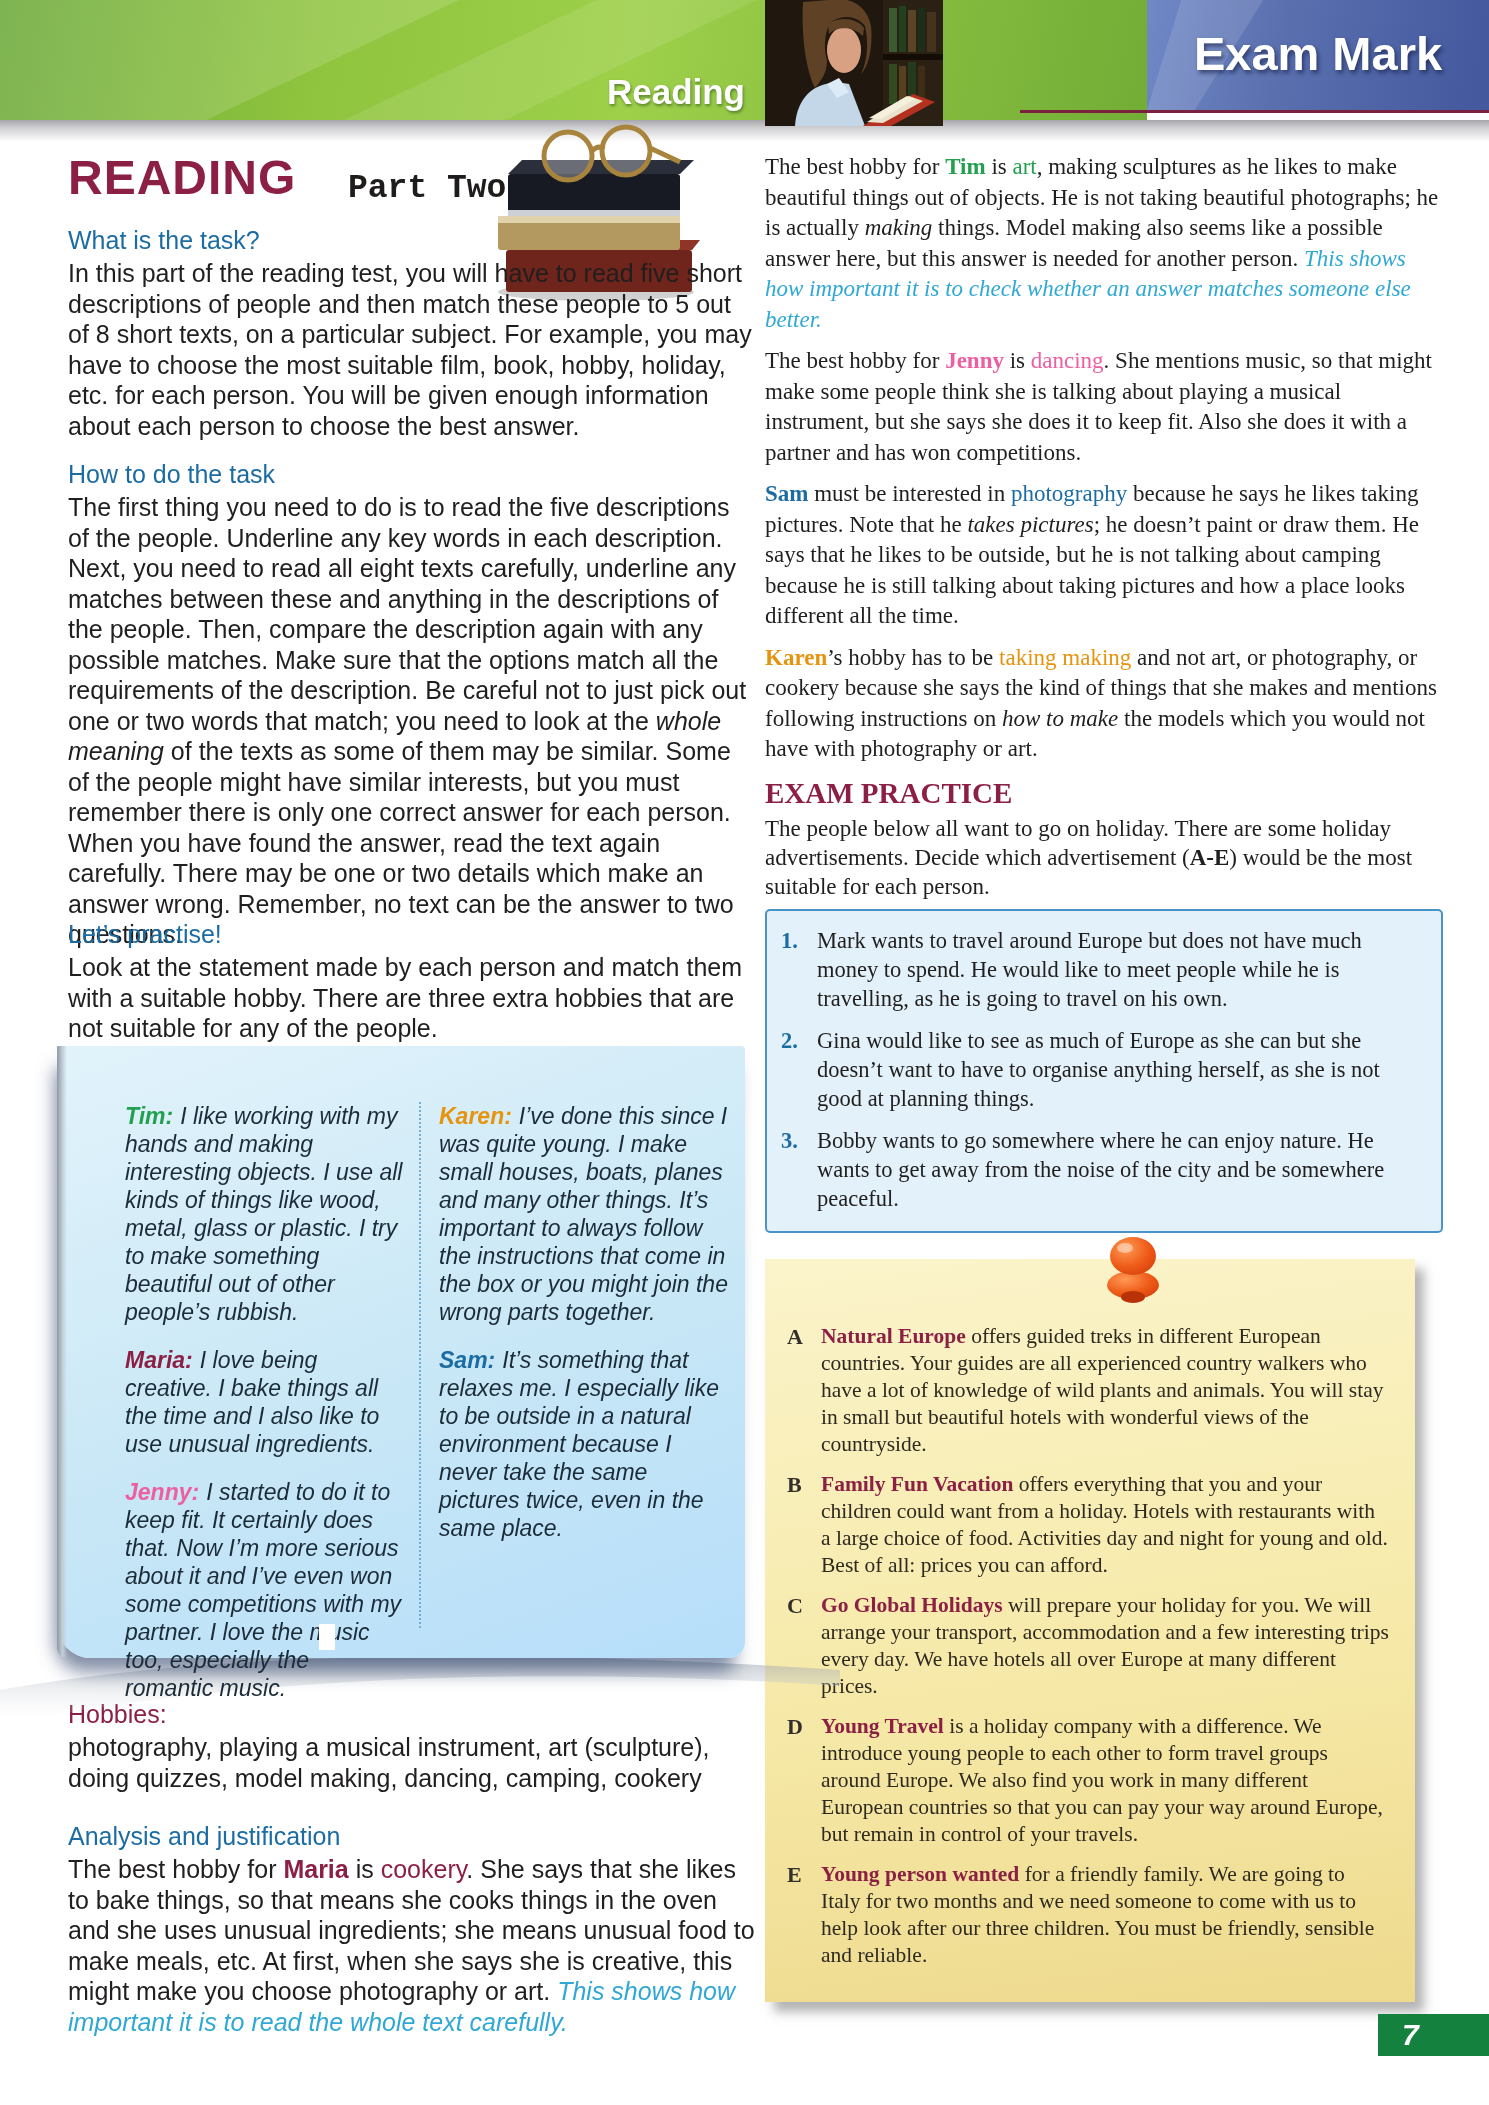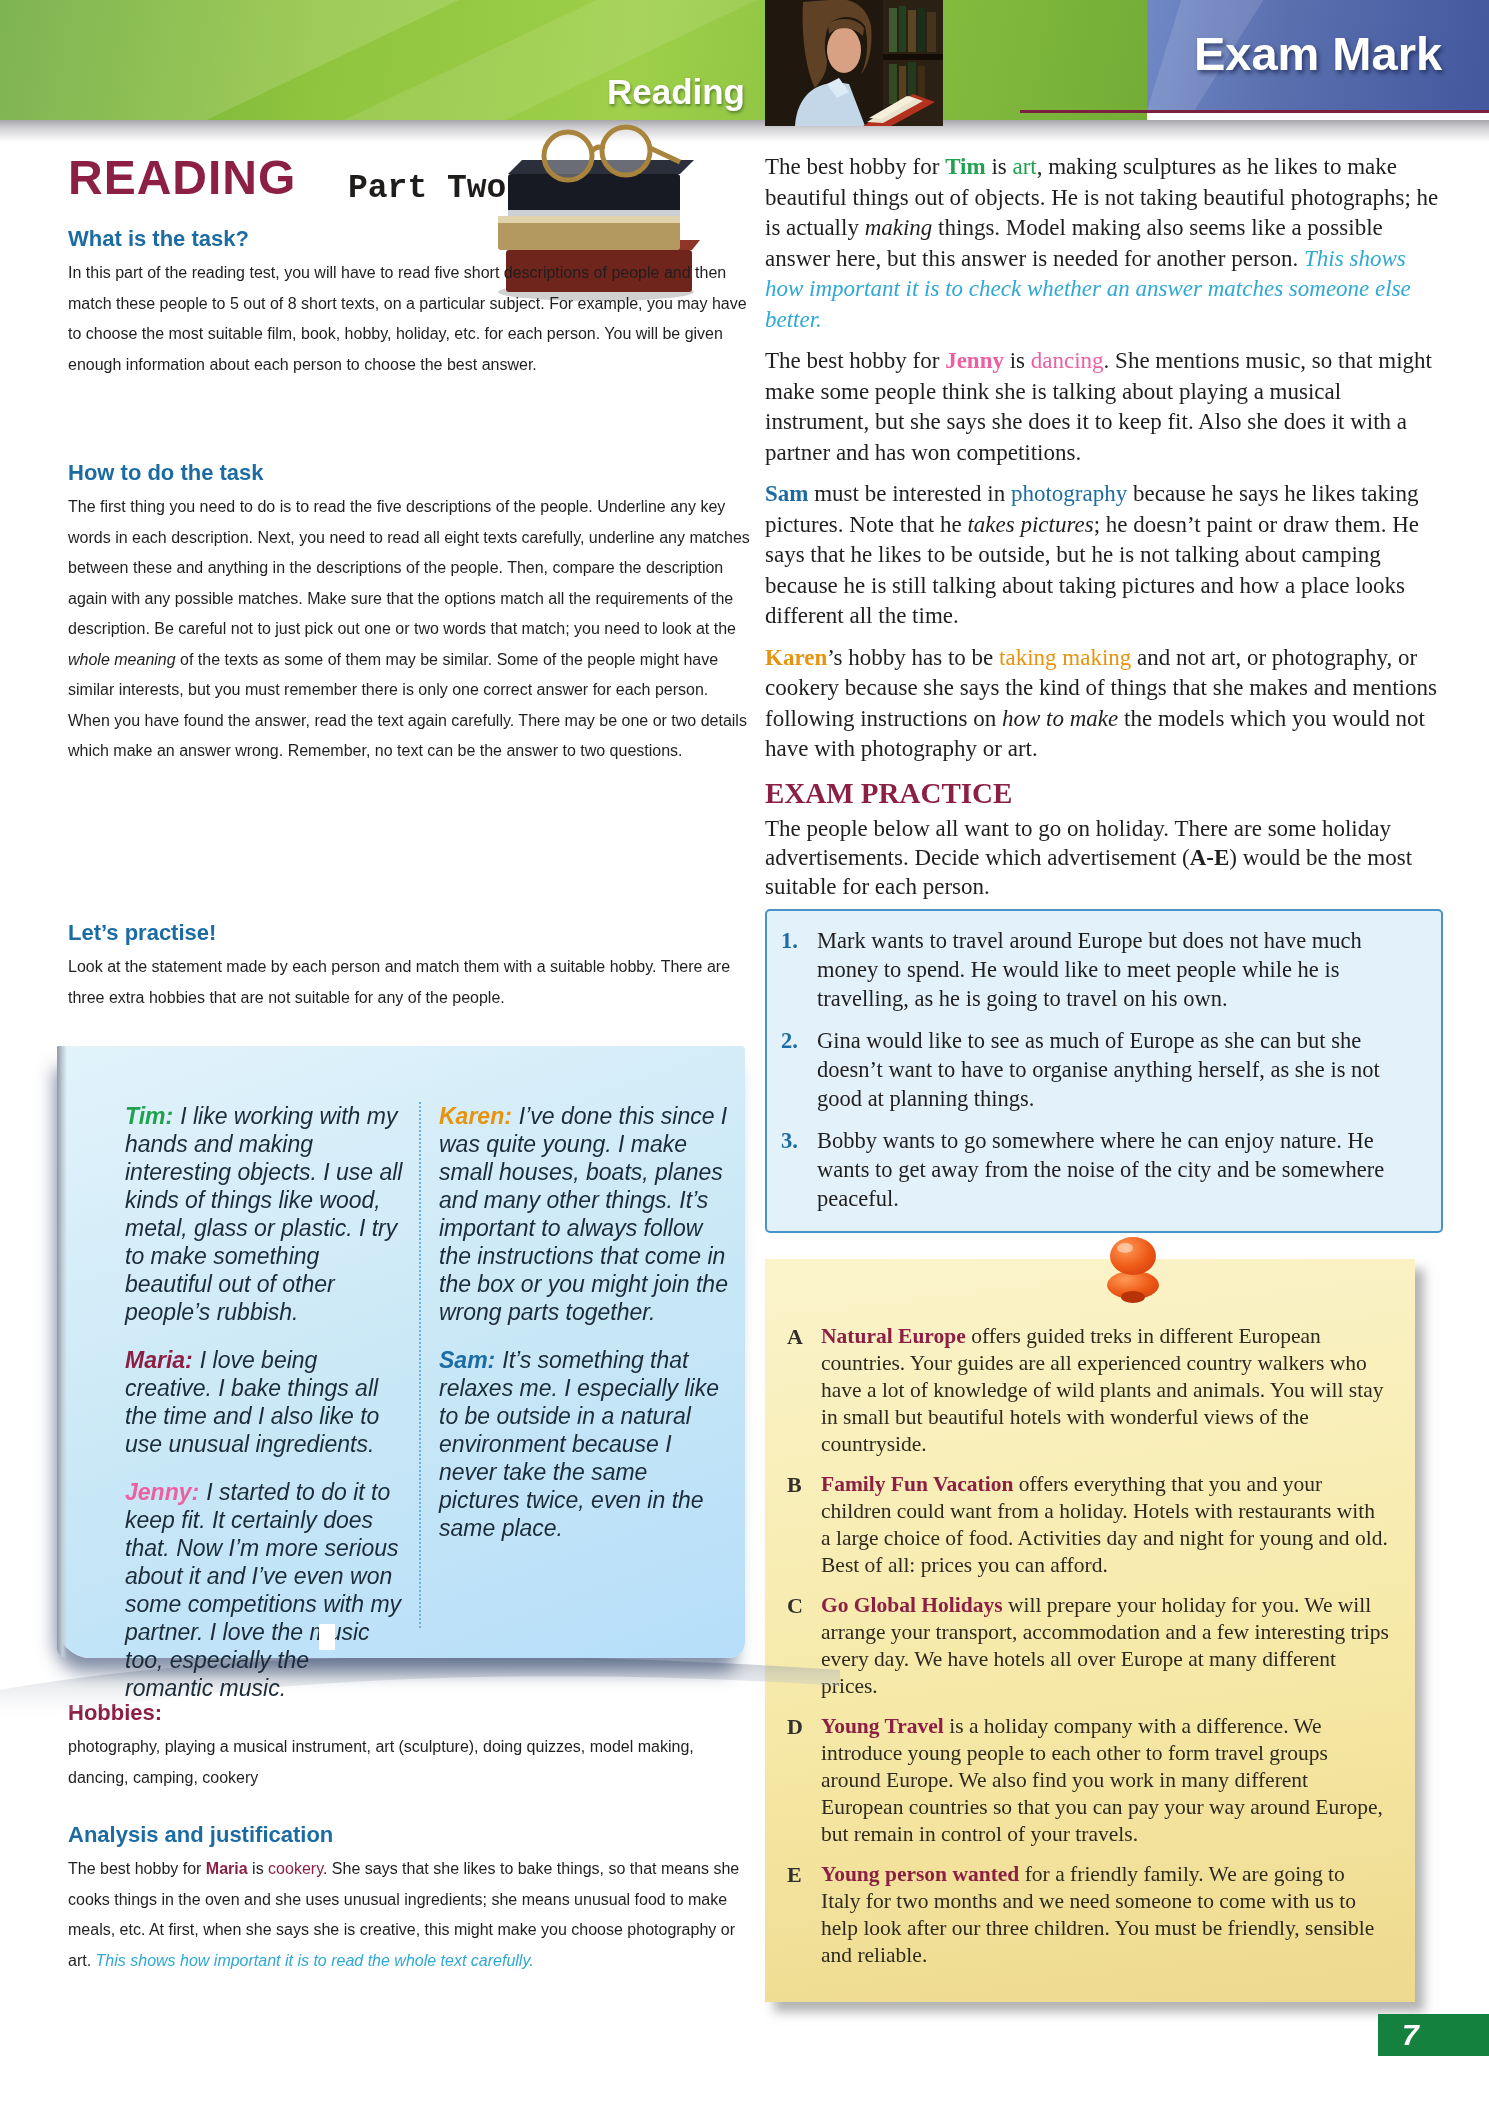--- a/index.html
+++ b/index.html
@@ -29,22 +29,22 @@
     font-size:47px;font-weight:bold;color:#fff;text-shadow:2px 3px 4px rgba(20,30,70,.65);}
   .maroon-line{position:absolute;left:1020px;top:110px;width:469px;height:3px;background:#7c2040;z-index:2;}
   .gray-bar{position:absolute;left:0;top:120px;width:1489px;height:22px;
     background:linear-gradient(180deg,#a7a7ab 0%,#cfcfd2 35%,#ffffff 100%);}
 
   
   .reading-title{position:absolute;left:68px;top:150px;font-size:48px;font-weight:800;
     color:var(--maroon);letter-spacing:1px;}
   .part-two{position:absolute;left:348px;top:170px;font-size:33px;font-weight:bold;color:#1f1c1c;font-family:Liberation Mono, monospace;}
   .books-icon{position:absolute;left:478px;top:118px;width:232px;height:186px;}
-  .heading-blue{position:absolute;font-size:22px;font-weight:bold;color:var(--heading-blue);}
-  .body-text{position:absolute;width:684px;font-size:16px;line-height:30.5px;color:var(--body);}
+  .heading-blue{position:absolute;font-size:25px;font-weight:normal;color:var(--heading-blue);}
+  .body-text{position:absolute;width:684px;font-size:25px;line-height:30.5px;color:var(--body);}
   .what-heading{left:68px;top:226px;}
   .what-text{left:68px;top:258px;}
   .how-heading{left:68px;top:460px;}
   .how-text{left:68px;top:492px;}
   .practise-heading{left:68px;top:920px;}
   .practise-text{left:68px;top:952px;}
 
   
   .swoosh{position:absolute;left:0;top:1640px;z-index:1;}
   .quote-box{position:absolute;left:57px;top:1046px;width:688px;height:612px;z-index:2;

